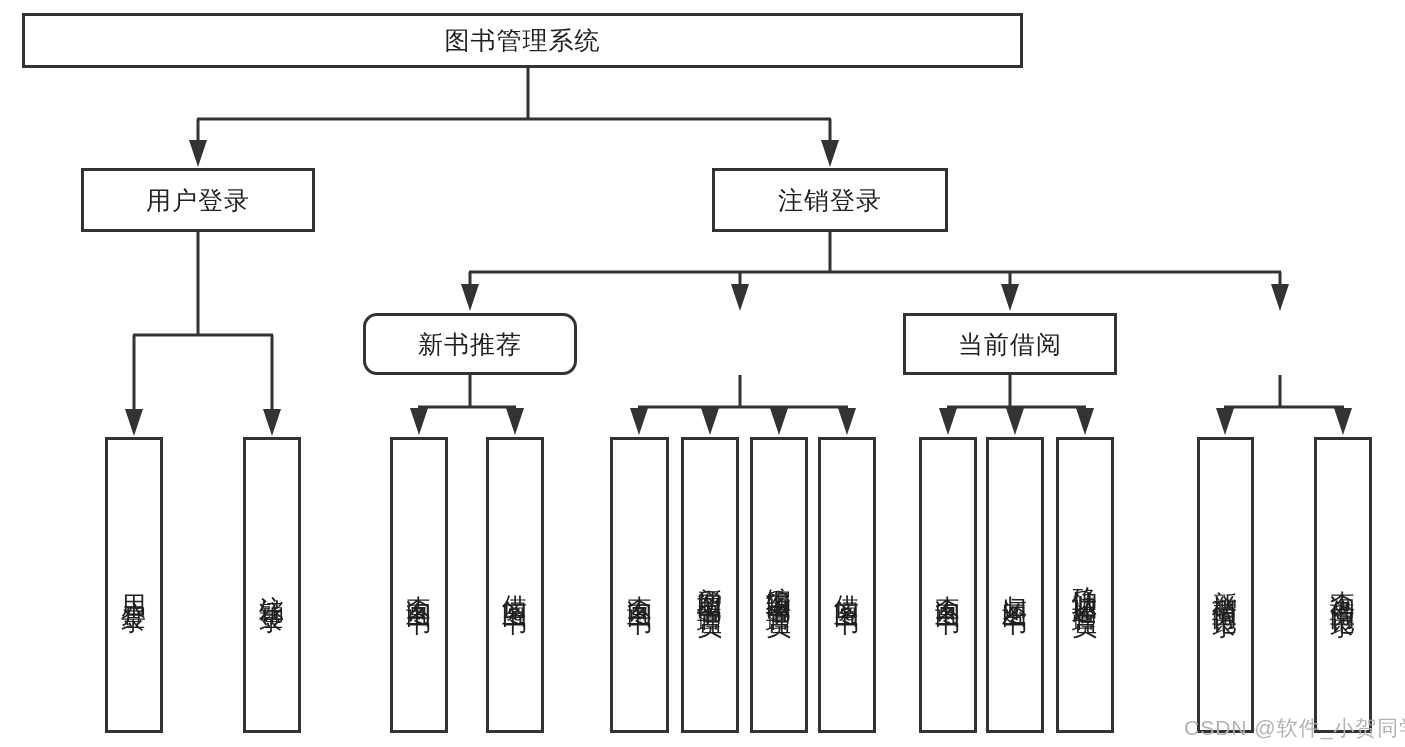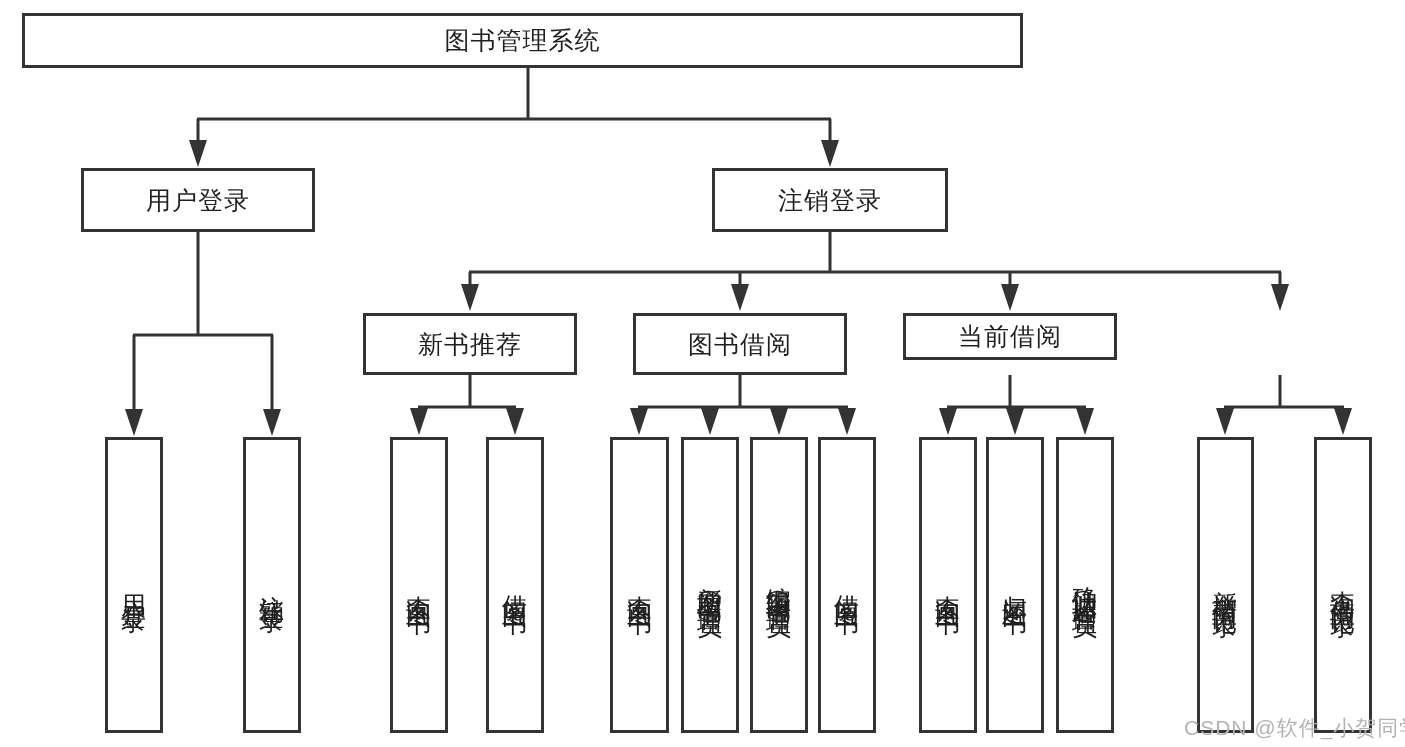--- a/index.html
+++ b/index.html
@@ -128,23 +128,22 @@
       <polygon class="arrowhead" points="1216,408 1234,408 1225,435"></polygon>
       <polygon class="arrowhead" points="1334,408 1352,408 1343,435"></polygon>
     </g>
   </svg>
 
   <div class="hbox" style="left:22px; top:13px; width:1001px; height:55px;">图书管理系统</div>
 
   <div class="hbox" style="left:81px; top:168px; width:234px; height:64px;">用户登录</div>
   <div class="hbox" style="left:712px; top:168px; width:236px; height:64px;">注销登录</div>
 
-  <div class="hbox" style="left:363px; top:313px; width:214px; height:62px;">新书推荐</div>
-  <div class="hbox" style="left:633px; top:313px; width:214px; height:62px;">图书借阅</div>
-  <div class="hbox" style="left:903px; top:313px; width:214px; height:47px;">当前借阅</div>
+  <div class="hbox" style="left:363px; top:313px; width:214px; height:62px;border-radius:14px;">新书推荐</div>
+  <div class="hbox" style="left:903px; top:313px; width:214px; height:62px;">当前借阅</div>
 
   <div class="vbox" style="left:105px; width:58px;">用户登录</div>
   <div class="vbox" style="left:243px; width:58px;">注销登录</div>
 
   <div class="vbox" style="left:390px; width:58px;">查询图书</div>
   <div class="vbox" style="left:486px; width:58px;">借阅图书</div>
 
   <div class="vbox" style="left:610px; width:59px;">查询图书</div>
   <div class="vbox" style="left:681px; width:58px; letter-spacing:4px;">新增图书（管理员）</div>
   <div class="vbox" style="left:750px; width:58px; letter-spacing:4px;">编辑图书（管理员）</div>

